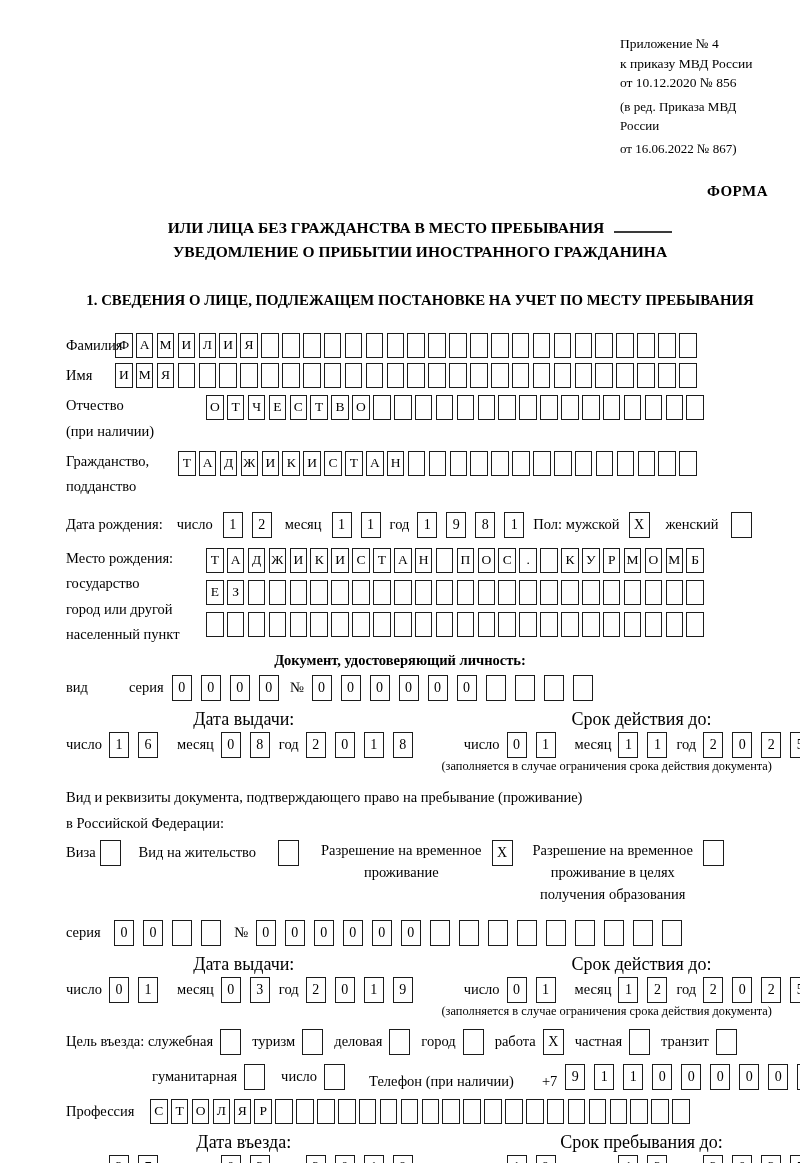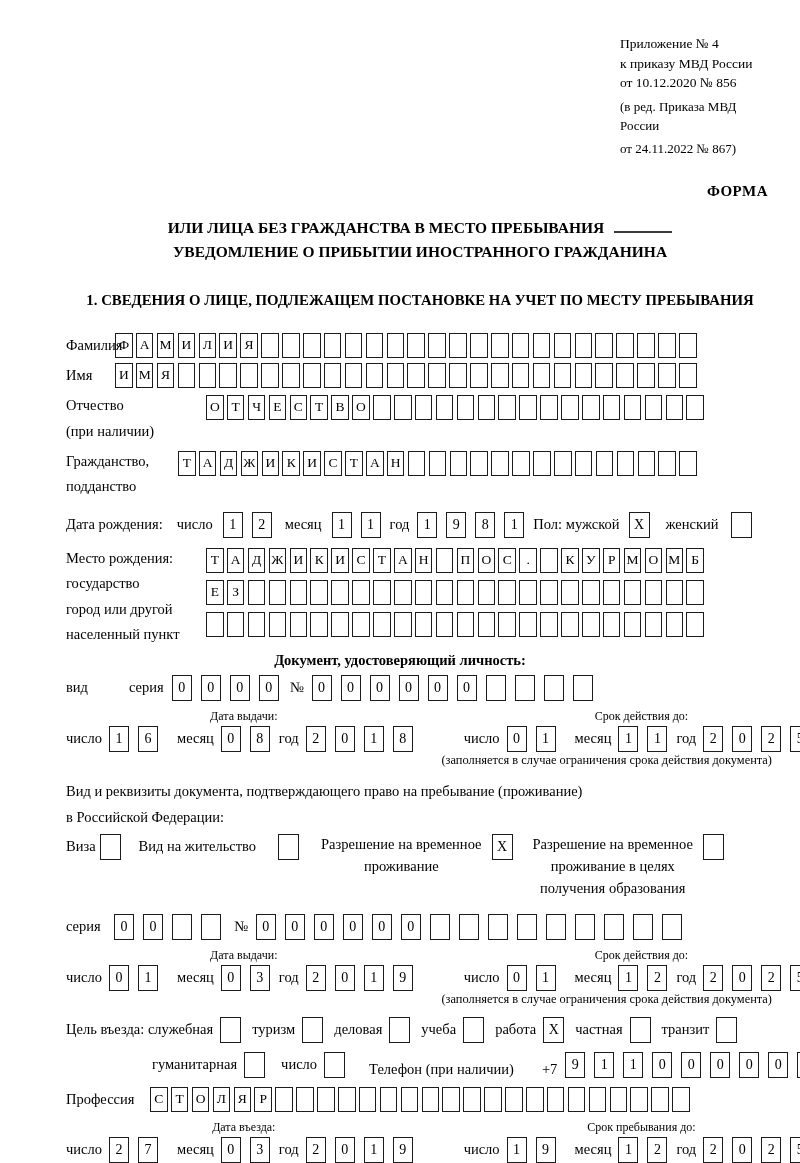--- a/index.html
+++ b/index.html
@@ -54,21 +54,21 @@
   
   .inlinerow { display: flex; align-items: flex-start; margin: 12px 0 8px 0; white-space: nowrap; }
   .inlinerow .t { padding-top: 4px; }
 
   .center-bold { text-align: center; font-weight: bold; font-size: 14.5px; margin: 2px 40px 6px 0; }
 
   
   .datesrow { display: flex; margin-top: 8px; }
   .dategrp.left { width: 368px; }
   .dategrp.right { margin-left: 42px; }
-  .datehead { text-align: center; font-size: 12px; margin-bottom: 2px; }
+  .datehead { text-align: center; font-size: 18px; margin-bottom: 2px; }
   .dateline { display: flex; align-items: flex-start; white-space: nowrap; }
   .dateline .dlbl { padding-top: 4px; margin-right: 7px; }
   .dateline .gap { margin-left: 10px; }
   .note { text-align: right; font-size: 12.4px; margin: 1px 2px 8px 0; }
 
   .para { margin: 10px 0 2px 0; line-height: 1.8; }
 
   
   .resrow { display: flex; align-items: flex-start; margin: 4px 0 14px 0; }
   .resrow .item { display: flex; align-items: flex-start; }
@@ -85,21 +85,21 @@
 </head>
 <body>
 
 <div class="page">
 
   <div class="hdr">
     <div>Приложение № 4</div>
     <div>к приказу МВД России</div>
     <div>от 10.12.2020 № 856</div>
     <div class="sub">(в ред. Приказа МВД России</div>
-    <div class="sub">от 24.11.2022 № 867)</div>
+    <div class="sub">от 16.06.2022 № 867)</div>
   </div>
 
   <div class="forma">ФОРМА</div>
 
   <div class="title">
     <div><span>ИЛИ ЛИЦА БЕЗ ГРАЖДАНСТВА В МЕСТО ПРЕБЫВАНИЯ</span><span class="blank-line"></span></div>
     <div>УВЕДОМЛЕНИЕ О ПРИБЫТИИ ИНОСТРАННОГО ГРАЖДАНИНА</div>
   </div>
 
   <div class="section-heading">1. СВЕДЕНИЯ О ЛИЦЕ, ПОДЛЕЖАЩЕМ ПОСТАНОВКЕ НА УЧЕТ ПО МЕСТУ ПРЕБЫВАНИЯ</div>
@@ -267,21 +267,21 @@
       </div>
       <div class="pair">
         <span class="t">туризм</span>
         <span class="box"></span>
       </div>
       <div class="pair">
         <span class="t">деловая</span>
         <span class="box"></span>
       </div>
       <div class="pair">
-        <span class="t">учеба</span>
+        <span class="t">город</span>
         <span class="box"></span>
       </div>
       <div class="pair">
         <span class="t">работа</span>
         <span class="box">X</span>
       </div>
       <div class="pair">
         <span class="t">частная</span>
         <span class="box"></span>
       </div>

